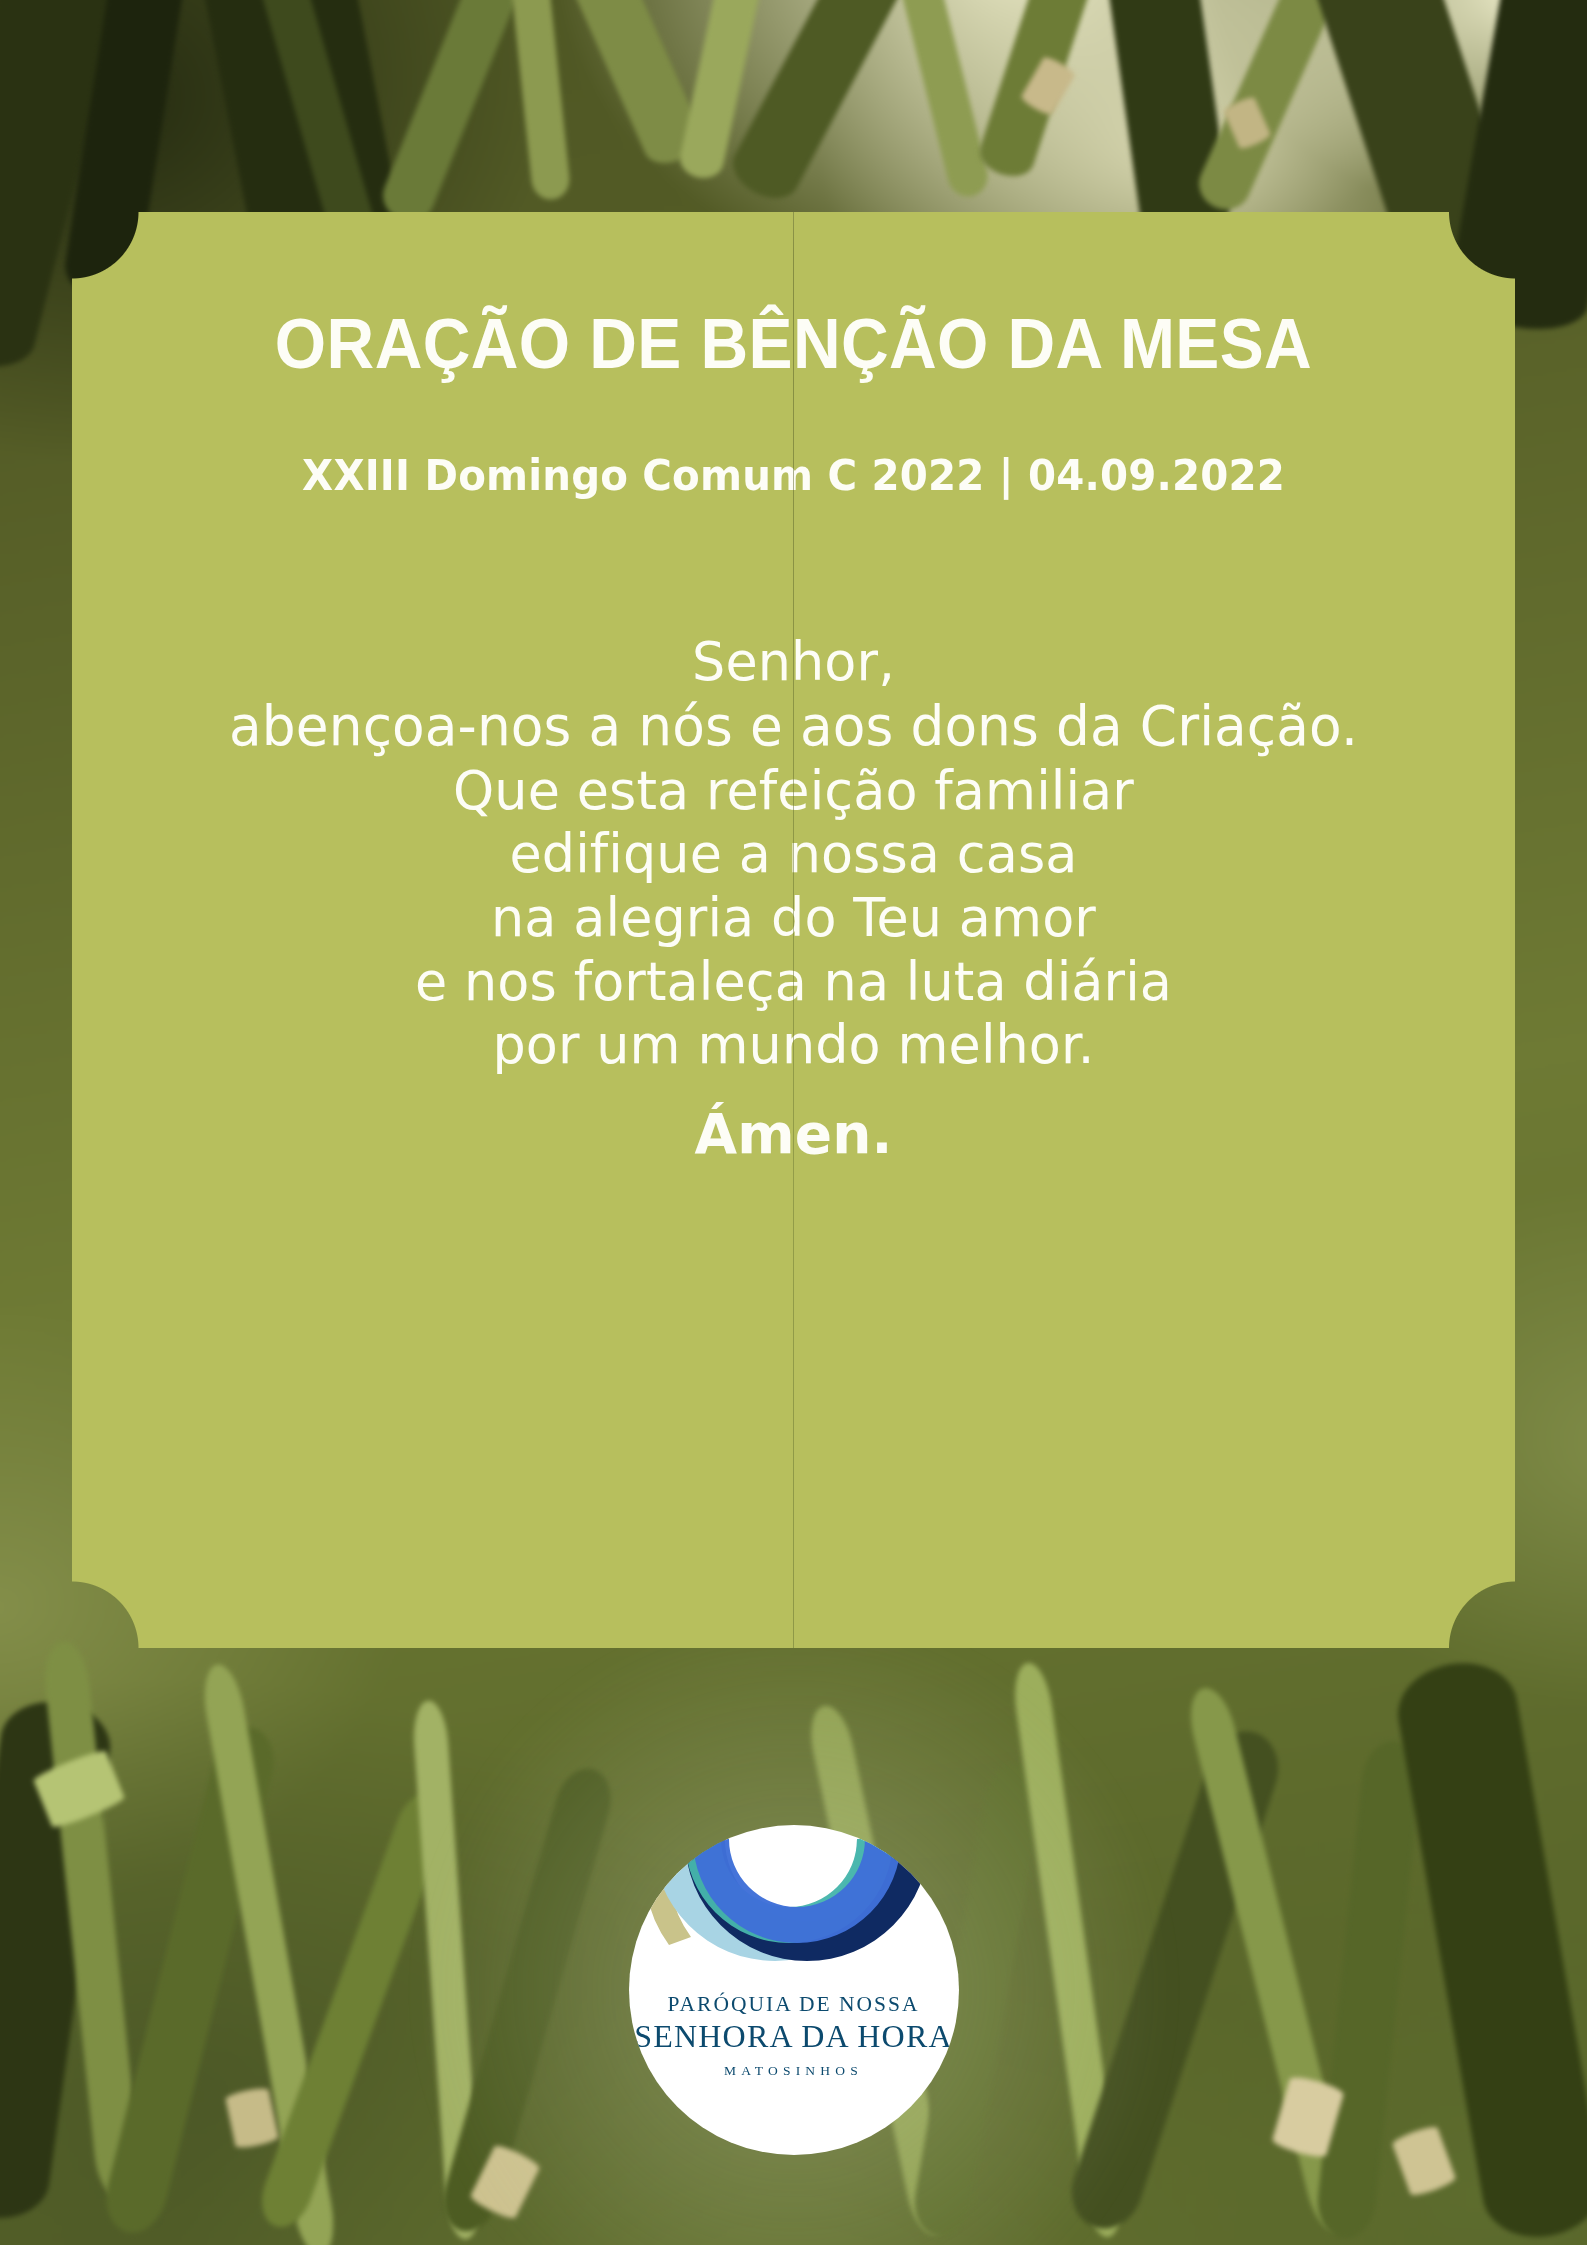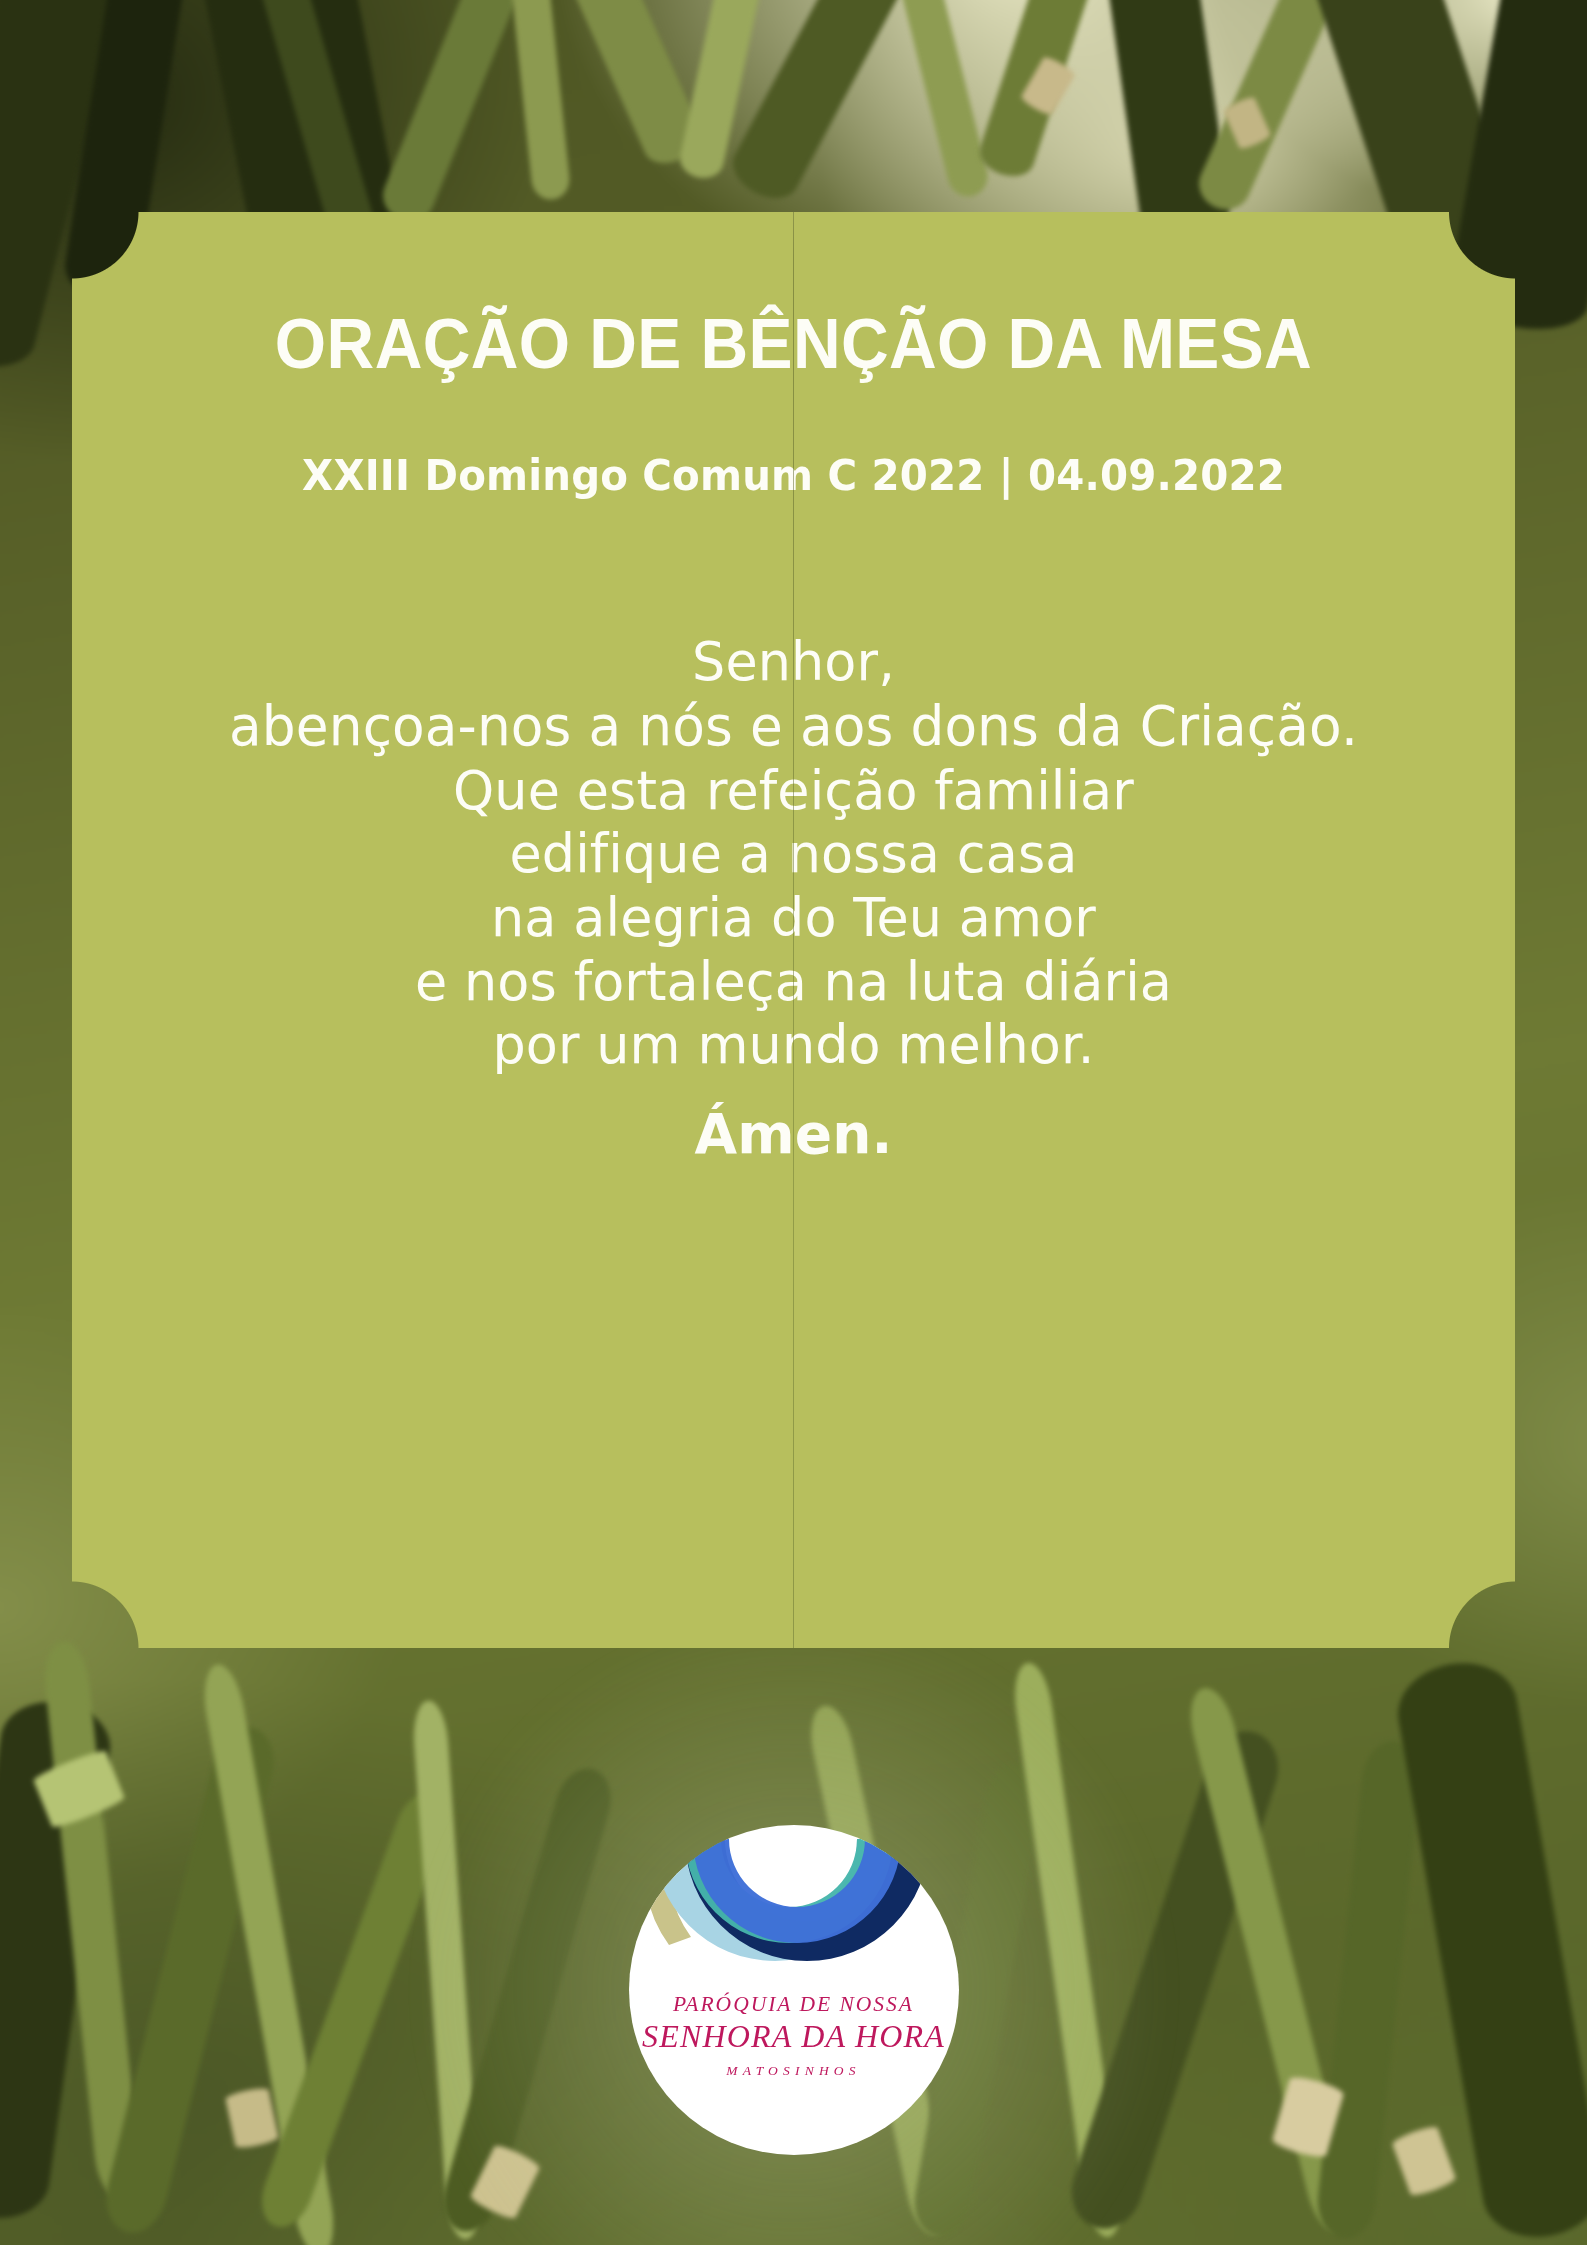--- a/index.html
+++ b/index.html
@@ -204,20 +204,20 @@
       <path d="M300,14 A122,122 0 0 1 56,14 L96,14 A82,82 0 0 0 260,14 Z" fill="#0f2a62"></path>
 
       <path d="M56,14 A104,104 0 0 0 264,14 L228,14 A68,68 0 0 1 92,14 Z" fill="#46b5ac" opacity="0.96"></path>
 
       <path d="M272,14 A104,104 0 0 1 64,14 L100,14 A68,68 0 0 0 236,14 Z" fill="#3f6fd8" opacity="0.97"></path>
 
       <path d="M46,14 A114,114 0 0 0 50,40 L62,36 A104,104 0 0 1 58,14 Z" fill="#ffffff" opacity=".9"></path>
       <path d="M284,14 A114,114 0 0 1 280,40 L268,36 A104,104 0 0 0 272,14 Z" fill="#ffffff" opacity=".9"></path>
     </svg>
 
-    <div class="logo-text" style="color: #be185d; font-style: italic;">
+    <div class="logo-text" style="color: #0c4a6e;">
       <div class="lt1">PARÓQUIA DE NOSSA</div>
       <div class="lt2">SENHORA DA HORA</div>
       <div class="lt3">MATOSINHOS</div>
     </div>
   </div>
 
 </div>
 
 </body></html>

